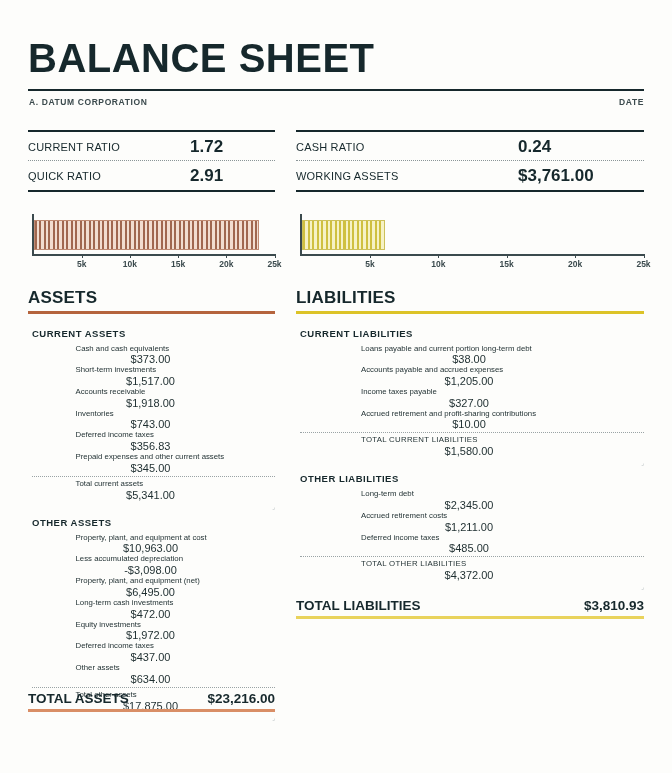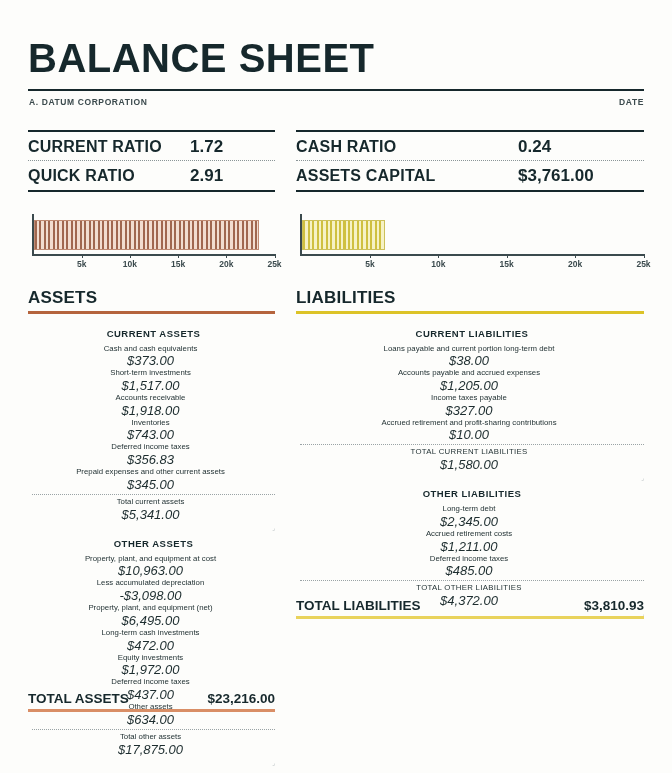--- a/index.html
+++ b/index.html
@@ -91,22 +91,22 @@
     position: absolute;
     left: 0; right: 0;
     height: 30px;
     display: flex;
     align-items: center;
   }
   .ratio-row.r1 { top: 2px; }
   .ratio-row.r2 { top: 31px; }
 
   .ratio-name {
-    font-size: 16px;
-    font-weight: bold;
+    font-size: 11px;
+    font-weight: normal;
     letter-spacing: 0.2px;
     color: #16282c;
     white-space: nowrap;
   }
   .ratio-value {
     font-size: 17px;
     font-weight: bold;
     color: #16282c;
     white-space: nowrap;
     position: absolute;
@@ -201,21 +201,20 @@
   .section-rule {
     height: 2.5px;
     margin-bottom: 14px;
   }
   .section-rule.assets      { background: #b5643d; }
   .section-rule.liabilities { background: #dcc327; }
 
   .subsection {
     margin-left: 4px;
     margin-bottom: 16px;
-    text-align: center;
   }
   .sub-title {
     font-size: 9.5px;
     font-weight: bold;
     letter-spacing: 0.5px;
     color: #16282c;
     margin-bottom: 5px;
   }
   .line-row {
     display: flex;
@@ -230,24 +229,23 @@
   .line-label {
     font-size: 7.8px;
     color: #1d2d2f;
     flex: 0 0 auto;
     line-height: 1.25;
   }
   .col.left  .line-label { width: 150px; }
   .col.right .line-label { width: 216px; }
 
   .line-value {
-    font-size: 13px;
+    font-size: 11px;
     color: #1d2d2f;
     white-space: nowrap;
-    font-style: italic;
   }
 
   .line-row.total {
     border-top: 1px dotted #9aa3a5;
     margin-top: 2px;
     padding-top: 2px;
   }
   .line-row.total .line-label { font-size: 7.8px; }
   .sub-caps .line-label { letter-spacing: 0.3px; }
 
@@ -303,21 +301,21 @@
   </div>
 
   <div class="ratio-block right">
     <div class="rule-top"></div>
     <div class="ratio-row r1">
       <span class="ratio-name">CASH RATIO</span>
       <span class="ratio-value">0.24</span>
     </div>
     <div class="rule-mid"></div>
     <div class="ratio-row r2">
-      <span class="ratio-name">ASSETS CAPITAL</span>
+      <span class="ratio-name">WORKING ASSETS</span>
       <span class="ratio-value">$3,761.00</span>
     </div>
     <div class="rule-bottom"></div>
   </div>
 
   <div class="chart left">
     <div class="chart-plot">
       <div class="y-axis"></div>
       <div class="bar assets" style="width: 223.802px;"></div>
       <div class="x-axis"></div>

